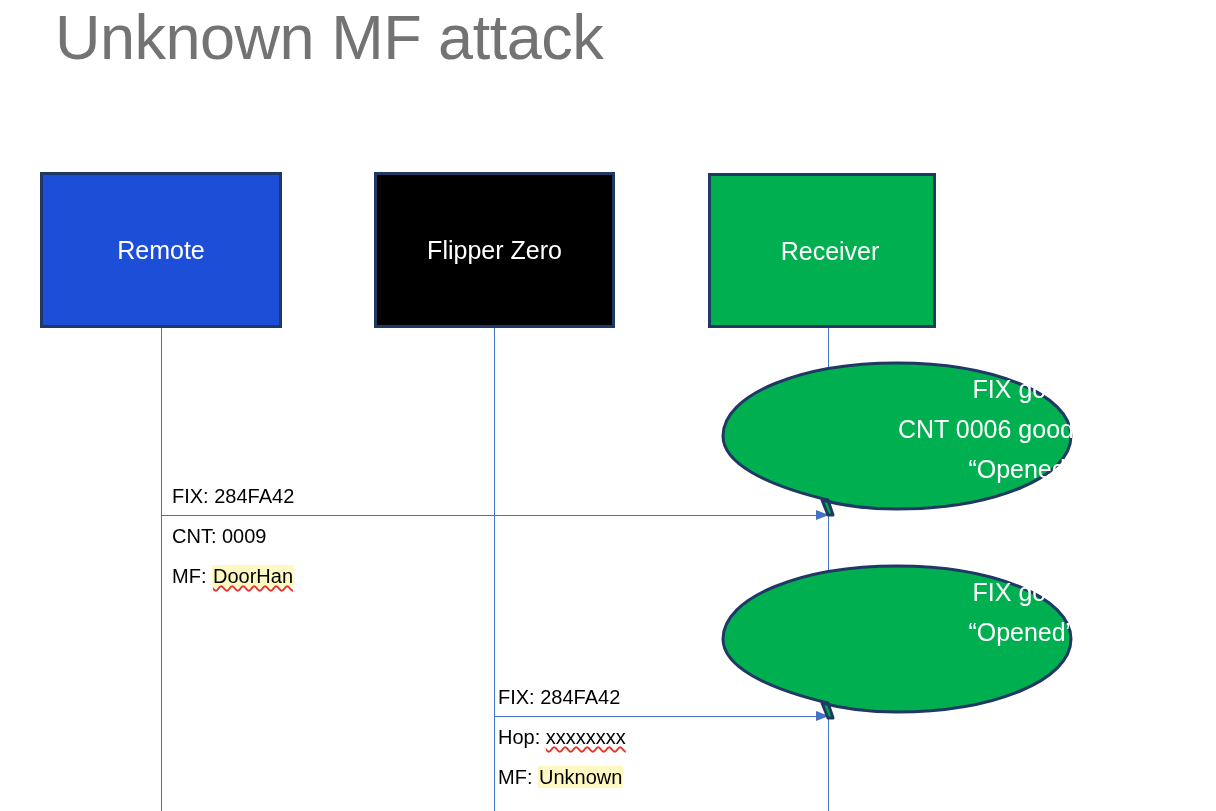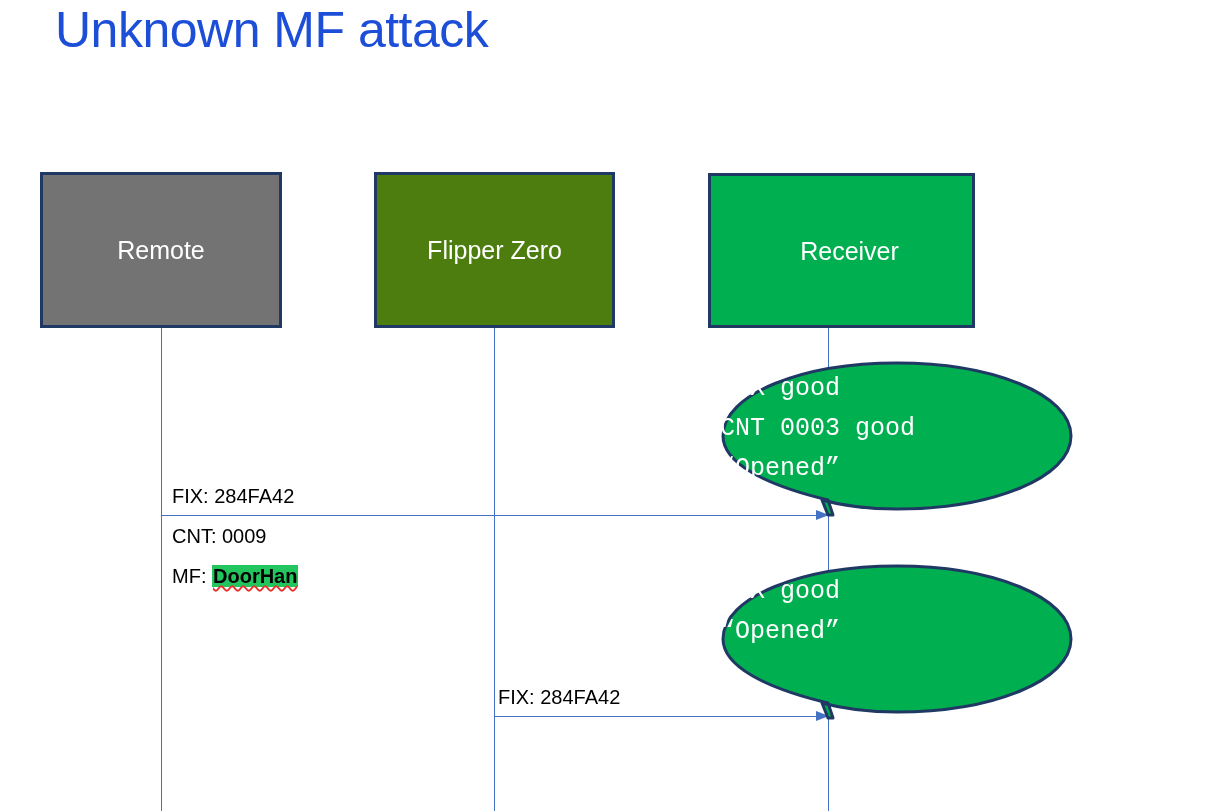--- a/index.html
+++ b/index.html
@@ -18,47 +18,47 @@
     height: 811px;
     background: #ffffff;
     overflow: hidden;
   }
 
   
   #slide-title {
     position: absolute;
     left: 55px;
     top: 4px;
-    font-size: 50px;
+    font-size: 63px;
     line-height: 1.05;
     font-weight: 300;
-    color: #1d4ed8;
+    color: #737373;
     letter-spacing: -0.5px;
     white-space: nowrap;
   }
 
   
   .lane-box {
     position: absolute;
     box-sizing: border-box;
     border: 3px solid #1F3864;
     display: flex;
     align-items: center;
     justify-content: center;
   }
   .lane-box .lane-label {
     color: #ffffff;
     font-size: 25px;
     font-weight: 400;
     line-height: 1.2;
     text-align: center;
   }
-  #lane-remote  { left: 40px;  top: 172px; width: 242px; height: 156px; background: #737373; }
-  #lane-flipper { left: 374px; top: 172px; width: 241px; height: 156px; background: #4d7c0f; }
-  #lane-receiver{ left: 708px; top: 173px; width: 267px; height: 155px; background: #00B050; padding-left: 16px; }
+  #lane-remote  { left: 40px;  top: 172px; width: 242px; height: 156px; background: #1d4ed8; }
+  #lane-flipper { left: 374px; top: 172px; width: 241px; height: 156px; background: #000000; }
+  #lane-receiver{ left: 708px; top: 173px; width: 228px; height: 155px; background: #00B050; padding-left: 16px; }
 
   
   .lifeline {
     position: absolute;
     width: 1px;
     background: #4472C4;
   }
   #lifeline-remote   { left: 161px; top: 328px; height: 483px; }
   #lifeline-flipper  { left: 494px; top: 328px; height: 483px; }
   #lifeline-receiver { left: 828px; top: 328px; height: 483px; }
@@ -90,23 +90,22 @@
     color: #000000;
     line-height: 40px;
     white-space: nowrap;
   }
   #msg-1-line-1 { left: 172px; top: 476px; }
   #msg-1-rest   { left: 172px; top: 516px; }
   #msg-2-line-1 { left: 498px; top: 677px; }
   #msg-2-rest   { left: 498px; top: 717px; }
 
   .hl {
-    background: #22c55e;
+    background: #fef9c3;
     padding: 0 1px;
-    font-weight: bold;
   }
   .squiggle {
     text-decoration: underline wavy #E8332A;
     text-decoration-skip-ink: none;
     text-underline-offset: 2px;
   }
   .squiggle-only {
     text-decoration: underline wavy #E8332A;
     text-decoration-skip-ink: none;
     text-underline-offset: 2px;
@@ -118,26 +117,25 @@
   }
   .callout svg {
     display: block;
     overflow: visible;
   }
   .callout-text {
     position: absolute;
     left: 0;
     top: 0;
     width: 100%;
-    text-align: left;
+    text-align: right;
     color: #ffffff;
     font-size: 25px;
     line-height: 40px;
     pointer-events: none;
-    font-family: Liberation Mono, monospace;
   }
   #callout-1 { left: 720px; top: 360px; width: 354px; height: 158px; }
   #callout-1 .callout-text { top: 9px; }
   #callout-2 { left: 720px; top: 563px; width: 354px; height: 158px; }
   #callout-2 .callout-text { top: 9px; }
 </style>
 </head>
 <body>
 
 <div id="slide">
@@ -162,34 +160,38 @@
 
   <div class="msg-text" id="msg-1-line-1">FIX: 284FA42</div>
   <div class="msg-text" id="msg-1-rest">
     <div>CNT: 0009</div>
     <div><span>MF: </span><span class="hl squiggle">DoorHan</span></div>
   </div>
 
   <div class="msg-arrow" id="arrow-msg-2"></div>
 
   <div class="msg-text" id="msg-2-line-1">FIX: 284FA42</div>
+  <div class="msg-text" id="msg-2-rest">
+    <div><span>Hop: </span><span class="squiggle-only">xxxxxxxx</span></div>
+    <div><span>MF: </span><span class="hl">Unknown</span></div>
+  </div>
 
   <div class="callout" id="callout-1">
     <svg width="354" height="165" viewBox="0 0 354 165">
       <path d="M 177 3
                C 272 3 351 34 351 76
                C 351 118 272 149 177 149
                C 150 149 124 146 102 140
                L 108 155 L 113 155 L 108 140
                C 45 125 3 103 3 76
                C 3 34 82 3 177 3 Z" fill="#00B050" stroke="#1F3864" stroke-width="3" stroke-linejoin="round"></path>
     </svg>
     <div class="callout-text">
       <div>FIX good</div>
-      <div>CNT 0003 good</div>
+      <div>CNT 0006 good</div>
       <div>“Opened”</div>
     </div>
   </div>
 
   <div class="callout" id="callout-2">
     <svg width="354" height="165" viewBox="0 0 354 165">
       <path d="M 177 3
                C 272 3 351 34 351 76
                C 351 118 272 149 177 149
                C 150 149 124 146 102 140

